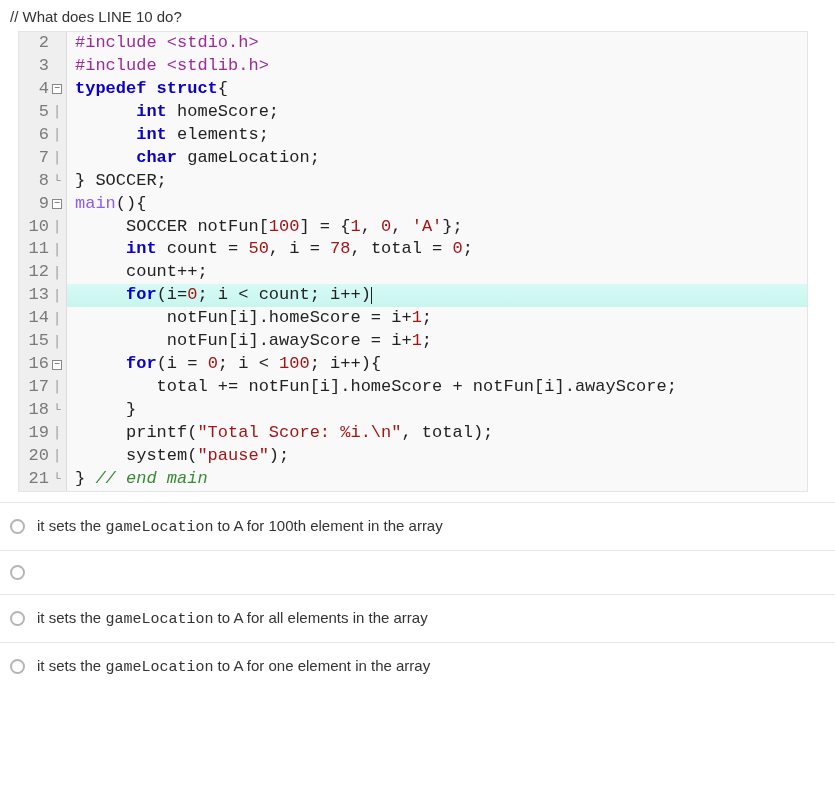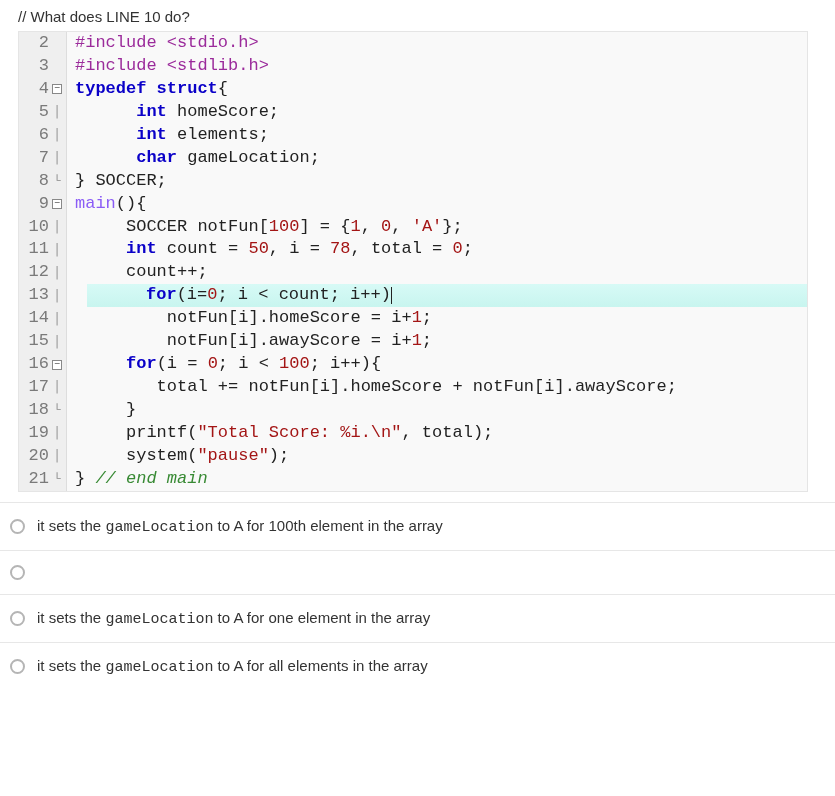--- a/index.html
+++ b/index.html
@@ -6,21 +6,21 @@
   body {
     margin: 0;
     padding: 0;
     font-family: Arial, Helvetica, sans-serif;
     font-size: 15px;
     color: #222;
     background: #fff;
     width: 835px;
   }
   .question {
-    padding: 8px 10px 6px 18px;
+    padding: 8px 10px 6px 10px;
     color: #333;
     font-size: 15px;
   }
   .code-block {
     margin: 0 0 10px 18px;
     border: 1px solid #e5e5e5;
     font-family: "Courier New", Courier, monospace;
     font-size: 17px;
     line-height: 1.35;
     background: #f9f9f9;
@@ -63,21 +63,20 @@
     margin-left: 3px;
     text-align: center;
   }
   .codecell {
     padding: 0 8px;
     white-space: pre;
     flex: 1;
   }
   .hl {
     background: linear-gradient(180deg, #d7faf6 0%, #c8f5ef 100%);
-    margin-left: 20px;
   }
   .kw { color: #0a00c8; font-weight: bold; }
   .pre { color: #9b2b9b; }
   .num { color: #a31515; }
   .chr { color: #a31515; }
   .str { color: #a31515; }
   .cmt { color: #388a34; font-style: italic; }
   .fn { color: #8b5cf6; }
   .norm { color: #222; }
   .caret {
@@ -243,22 +242,22 @@
 <div class="options" id="options">
     <div class="option">
       <span class="radio"></span>
       <span><span>it sets the </span><span class="mono-inline">gameLocation</span><span> to A for 100th element in the array</span></span>
     </div>
     <div class="option">
       <span class="radio"></span>
     </div>
     <div class="option">
       <span class="radio"></span>
+      <span><span>it sets the </span><span class="mono-inline">gameLocation</span><span> to A for all elements in the array</span></span>
+    </div>
+    <div class="option">
+      <span class="radio"></span>
       <span><span>it sets the </span><span class="mono-inline">gameLocation</span><span> to A for one element in the array</span></span>
     </div>
-    <div class="option">
-      <span class="radio"></span>
-      <span><span>it sets the </span><span class="mono-inline">gameLocation</span><span> to A for all elements in the array</span></span>
-    </div>
   </div>
 
 
 
 
 </body></html>

